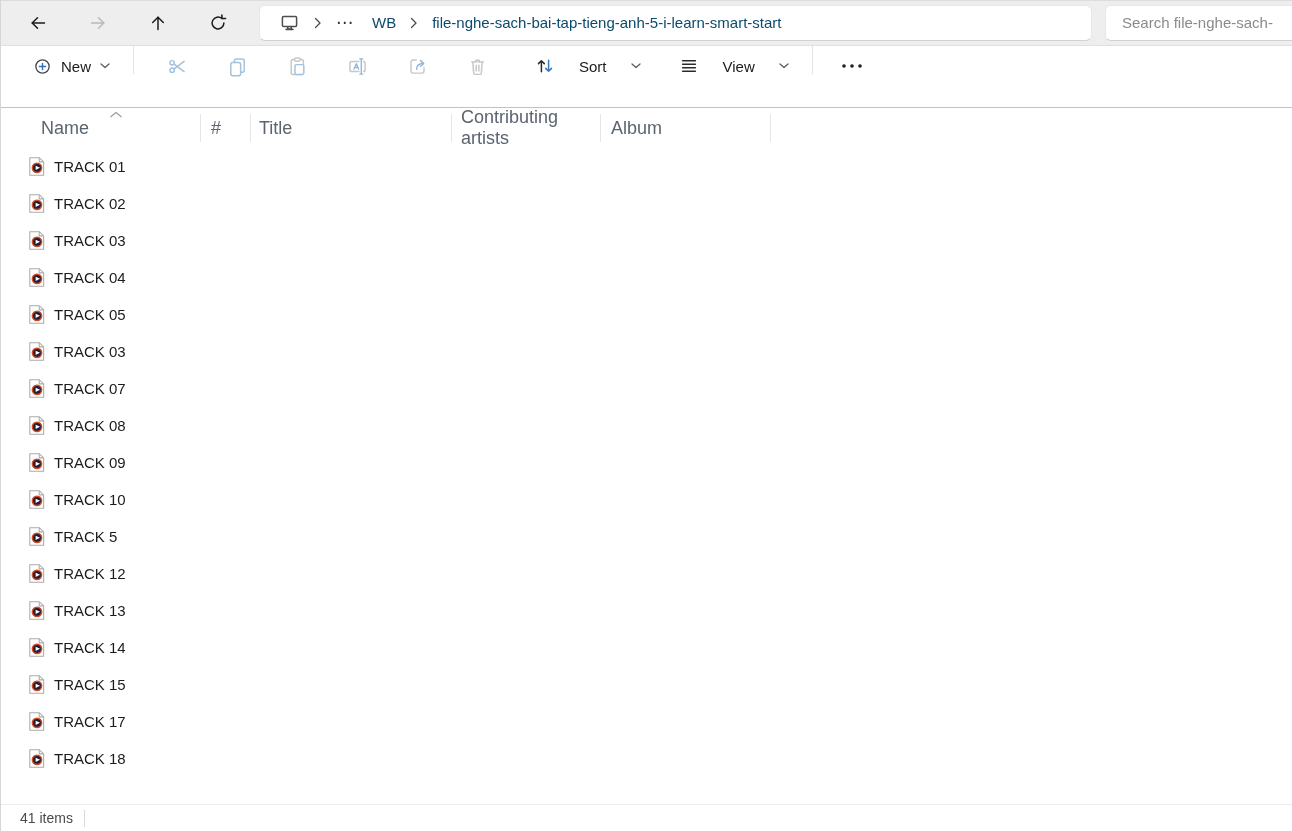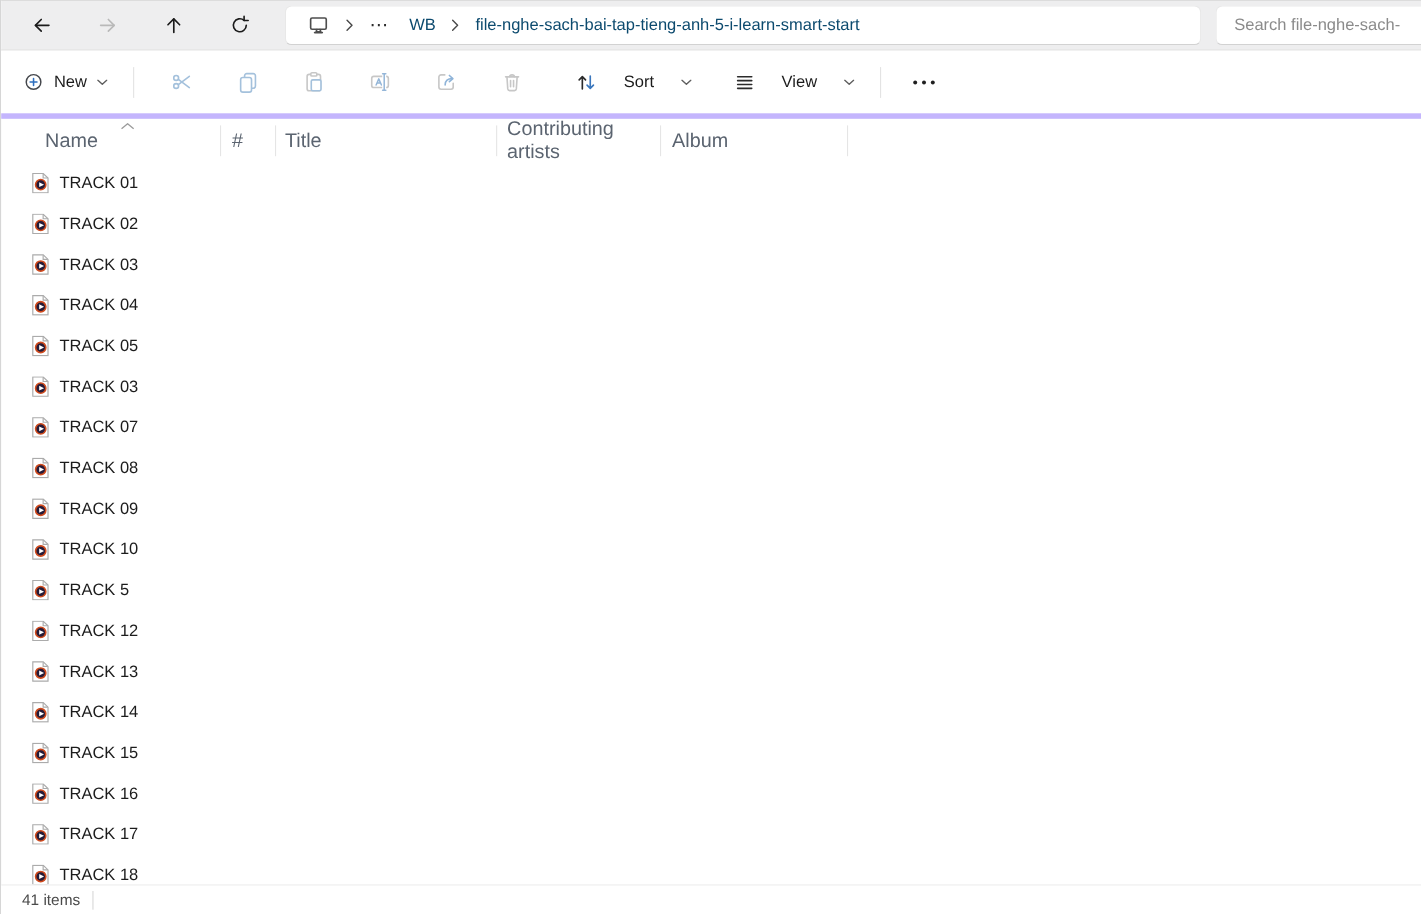--- a/index.html
+++ b/index.html
@@ -69,24 +69,23 @@
     font-family: inherit;
     font-size: 15px;
     color: #1b1b1b;
   }
   .searchbox input::placeholder { color: #8b8b8b; opacity: 1; }
 
   
   .toolbar {
     height: 62px;
     background: #ffffff;
-    border-bottom: 5px solid #c4b5fd;
-    display: flex;
-    align-items: center;
-    padding-left: 10px;
+    border-bottom: 1px solid #c4b5fd;
+    display: flex;
+    padding-left: 22px;
   }
   .tb-btn {
     display: flex; align-items: center; justify-content: center;
     height: 40px;
     border-radius: 5px;
     flex: 0 0 auto;
   }
   .tb-new { padding: 0 10px; gap: 9px; }
   .tb-label { font-size: 15px; color: #1b1b1b; }
   .tb-divider { width: 1px; height: 28px; background: #e3e3e3; margin: 0 13px; flex: 0 0 auto; }
@@ -534,31 +533,20 @@
       <svg width="16" height="19" viewBox="0 0 15 18">
         <path d="M0.7 0.7 h9 l4.1 3.9 v12.7 h-13.1 z" fill="#ffffff" stroke="#ababab" stroke-width="1"></path>
         <path d="M9.6 0.9 v3.7 h4" fill="none" stroke="#ababab" stroke-width="1"></path>
         <circle cx="7.5" cy="10.3" r="4.4" fill="#241b38" stroke="#cf4a1d" stroke-width="1.4"></circle>
         <path d="M6.2 8.2 L10.4 10.3 L6.2 12.4 Z" fill="#ffffff"></path>
       </svg>
     </span>
     <span class="fname">TRACK 15</span>
   </div>
 
-  <div class="file-row">
-    <span>
-      <svg width="16" height="19" viewBox="0 0 15 18">
-        <path d="M0.7 0.7 h9 l4.1 3.9 v12.7 h-13.1 z" fill="#ffffff" stroke="#ababab" stroke-width="1"></path>
-        <path d="M9.6 0.9 v3.7 h4" fill="none" stroke="#ababab" stroke-width="1"></path>
-        <circle cx="7.5" cy="10.3" r="4.4" fill="#241b38" stroke="#cf4a1d" stroke-width="1.4"></circle>
-        <path d="M6.2 8.2 L10.4 10.3 L6.2 12.4 Z" fill="#ffffff"></path>
-      </svg>
-    </span>
-    <span class="fname">TRACK 16</span>
-  </div>
 
   <div class="file-row">
     <span>
       <svg width="16" height="19" viewBox="0 0 15 18">
         <path d="M0.7 0.7 h9 l4.1 3.9 v12.7 h-13.1 z" fill="#ffffff" stroke="#ababab" stroke-width="1"></path>
         <path d="M9.6 0.9 v3.7 h4" fill="none" stroke="#ababab" stroke-width="1"></path>
         <circle cx="7.5" cy="10.3" r="4.4" fill="#241b38" stroke="#cf4a1d" stroke-width="1.4"></circle>
         <path d="M6.2 8.2 L10.4 10.3 L6.2 12.4 Z" fill="#ffffff"></path>
       </svg>
     </span>

